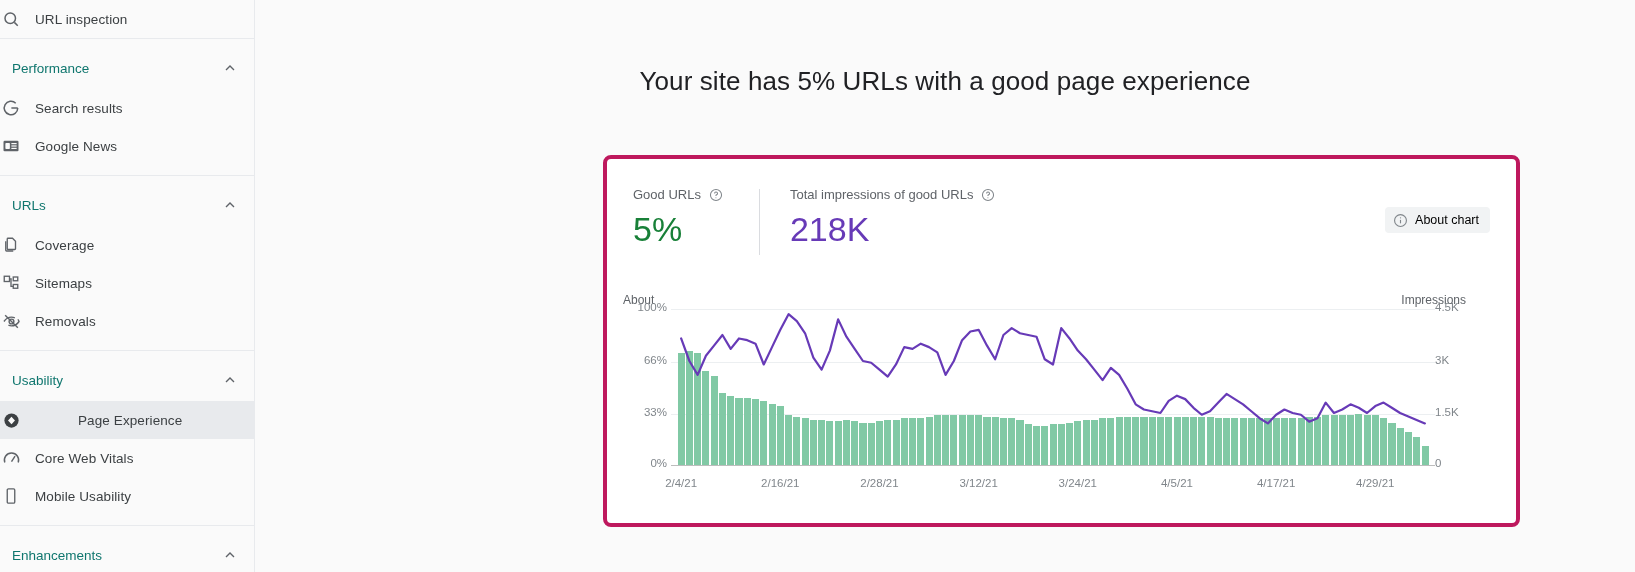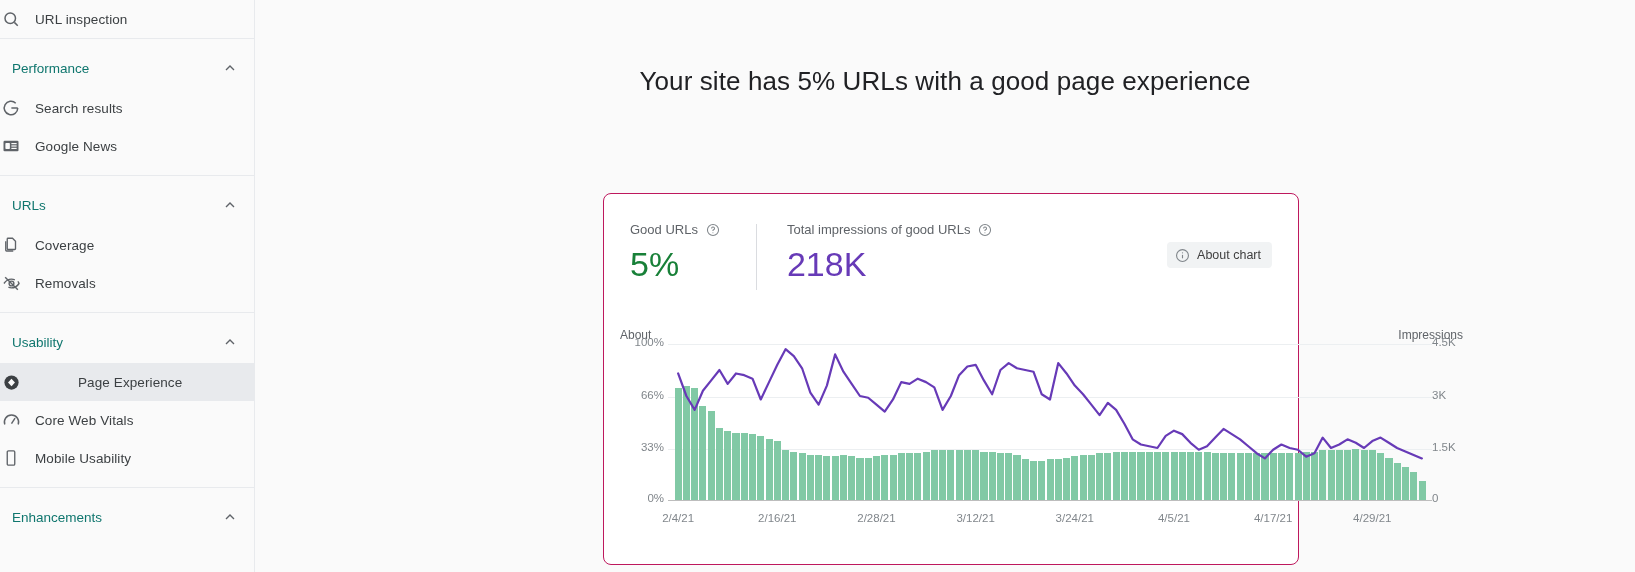--- a/index.html
+++ b/index.html
@@ -65,25 +65,24 @@
     text-align: center;
     font-size: 26px;
     color: #202124;
     font-weight: 400;
     margin-top: 66px;
     letter-spacing: .1px;
   }
   #card {
     position: absolute;
     left: 348px; top: 155px;
-    width: 696px; height: 372px;
+    width: 917px; height: 372px;
     background: #ffffff;
-    border: 1px solid #be185d;
+    border: 4px solid #be185d;
     border-radius: 8px;
-    margin-top: 38px;
   }
   #card-top {
     display: flex; align-items: flex-start;
     padding: 28px 0 0 0;
     position: relative;
     height: 112px;
   }
   .metric { padding: 0 30px; }
   .metric.first { padding-left: 26px; padding-right: 36px; }
   .metric-label {
@@ -98,21 +97,21 @@
   .metric-value { font-size: 34px; font-weight: 400; margin-top: 6px; line-height: 42px; }
   .metric-value.green { color: #188038; }
   .metric-value.purple { color: #673ab7; }
   .vsep { width: 1px; background: #dadce0; height: 66px; margin-top: 2px; }
 
   #about-chart {
     position: absolute; right: 26px; top: 48px;
     display: flex; align-items: center;
     background: #f1f3f4; border-radius: 4px;
     height: 26px; padding: 0 11px 0 8px;
-    color: #404040; font-size: 12.5px; cursor: pointer;
+    color: #000000; font-size: 12.5px; cursor: pointer;
     white-space: nowrap;
   }
   #about-chart .info { margin-right: 7px; display: flex; align-items: center; color: #80868b; }
 
   
   #chart-wrap { position: absolute; left: 0; top: 126px; width: 875px; height: 230px; }
   .axis-title { position: absolute; font-size: 12px; color: #5f6368; }
   #axis-title-left  { left: 16px; top: 8px; }
   #axis-title-right { right: 16px; top: 8px; }
   .ytick {
@@ -201,20 +200,31 @@
     <div class="nav-item">
       <span class="ico">
         <svg width="18" height="18" viewBox="0 0 24 24" fill="none" stroke="currentColor" stroke-width="1.8">
           <path d="M8 3h6l4 4v10a1 1 0 0 1-1 1H8a1 1 0 0 1-1-1V4a1 1 0 0 1 1-1z"></path>
           <path d="M5 7v12a1 1 0 0 0 1 1h9"></path>
         </svg>
       </span>
       <span class="lbl">Coverage</span>
     </div>
 
+    <div class="nav-item">
+      <span class="ico">
+        <svg width="18" height="18" viewBox="0 0 24 24" fill="none" stroke="currentColor" stroke-width="1.8">
+          <rect x="3" y="3" width="7" height="7"></rect>
+          <rect x="15" y="4" width="6" height="5"></rect>
+          <rect x="15" y="14" width="6" height="5"></rect>
+          <path d="M10 6.5h3M12 6.5v10h3M12 16.5"></path>
+        </svg>
+      </span>
+      <span class="lbl">Sitemaps</span>
+    </div>
 
     <div class="nav-item">
       <span class="ico">
         <svg width="19" height="19" viewBox="0 0 24 24" fill="none" stroke="currentColor" stroke-width="1.8">
           <path d="M2.5 12S6 6.5 12 6.5c1.6 0 3 .4 4.2 1"></path>
           <path d="M20 9.3c.8.9 1.5 1.9 1.5 2.7 0 0-3.5 5.5-9.5 5.5-1.5 0-2.8-.35-3.9-.85"></path>
           <circle cx="12" cy="12" r="3"></circle>
           <line x1="4" y1="4" x2="20" y2="20"></line>
         </svg>
       </span>

